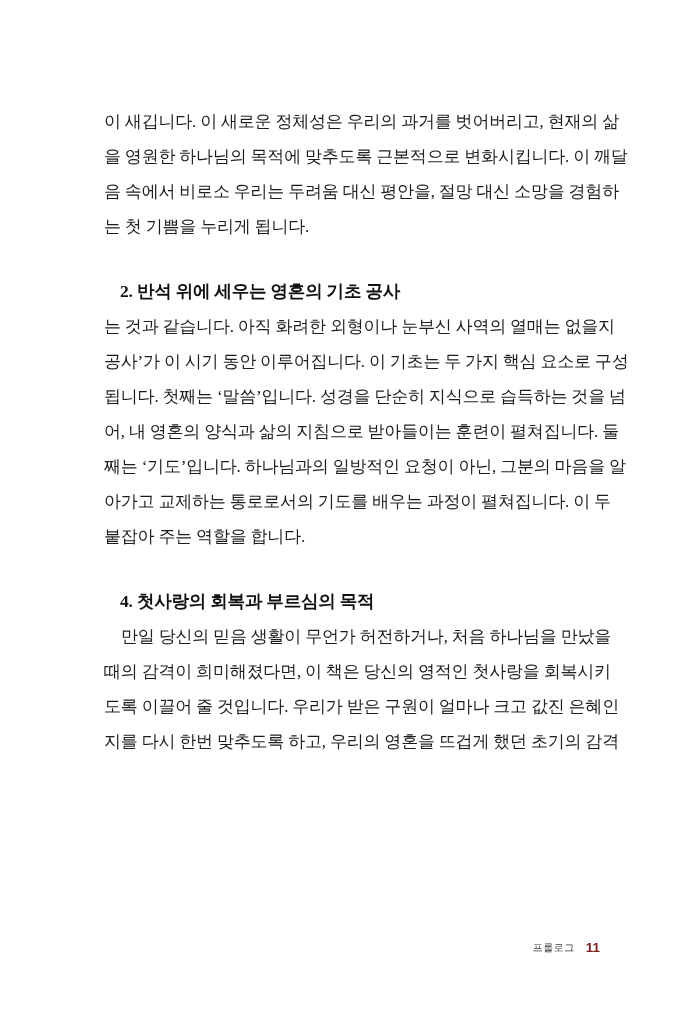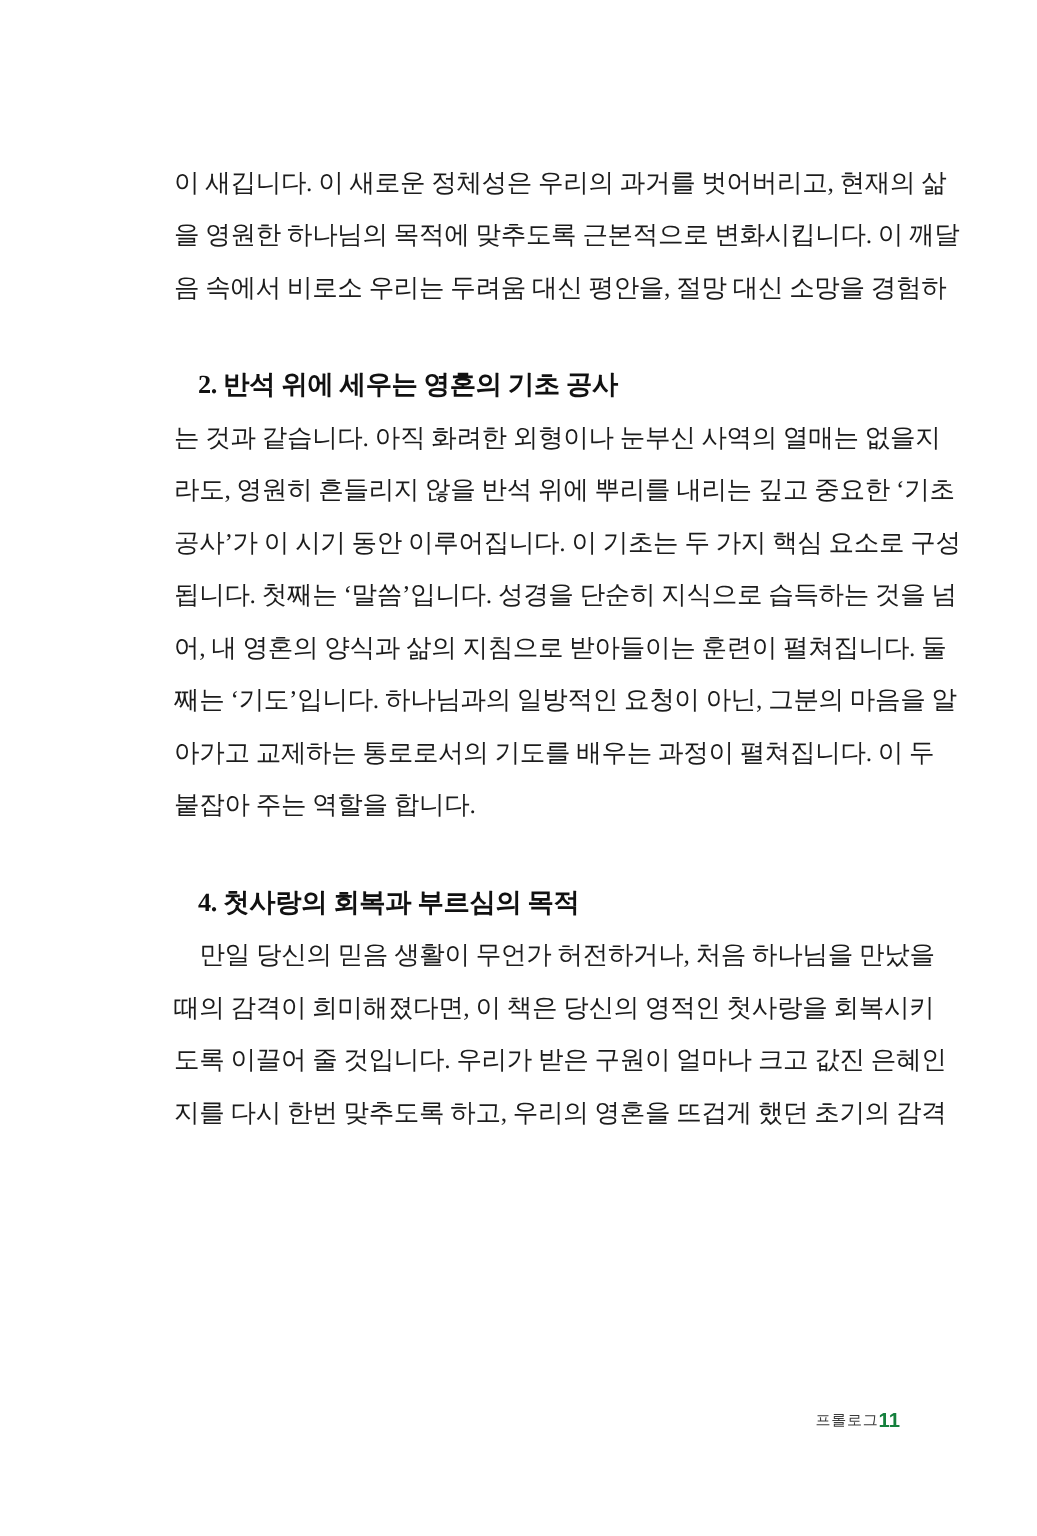--- a/index.html
+++ b/index.html
@@ -11,21 +11,21 @@
     position: relative;
     width: 691px;
     height: 1024px;
     background: #ffffff;
     overflow: hidden;
     font-family: "Liberation Serif", "DejaVu Serif", serif;
     color: #1c1c1c;
   }
   .content {
     position: absolute;
-    left: 116px;
+    left: 104px;
     top: 104px;
     width: 484px;
   }
   .para {
     margin: 0;
   }
   .line {
     font-size: 17px;
     line-height: 35px;
     height: 35px;
@@ -64,41 +64,42 @@
   }
   .footer .section-label {
     font-size: 10px;
     color: #3a3a3a;
     letter-spacing: 0.5px;
     vertical-align: middle;
   }
   .footer .page-number {
     font-size: 13.5px;
     font-weight: 600;
-    color: #15803d;
+    color: #7f1d1d;
+    margin-left: 11px;
     vertical-align: middle;
   }
 </style>
 </head>
 <body>
 
 <div class="page">
   <div class="content">
 
     <div class="para">
       <div class="line">이 새깁니다. 이 새로운 정체성은 우리의 과거를 벗어버리고, 현재의 삶</div>
       <div class="line">을 영원한 하나님의 목적에 맞추도록 근본적으로 변화시킵니다. 이 깨달</div>
       <div class="line">음 속에서 비로소 우리는 두려움 대신 평안을, 절망 대신 소망을 경험하</div>
+      <div class="line last">는 첫 기쁨을 누리게 됩니다.</div>
     </div>
 
     <div class="heading">2. 반석 위에 세우는 영혼의 기초 공사</div>
 
     <div class="para">
       <div class="line">는 것과 같습니다. 아직 화려한 외형이나 눈부신 사역의 열매는 없을지</div>
-      <div class="line">라도, 영원히 흔들리지 않을 반석 위에 뿌리를 내리는 깊고 중요한 ‘기초</div>
       <div class="line">공사’가 이 시기 동안 이루어집니다. 이 기초는 두 가지 핵심 요소로 구성</div>
       <div class="line">됩니다. 첫째는 ‘말씀’입니다. 성경을 단순히 지식으로 습득하는 것을 넘</div>
       <div class="line">어, 내 영혼의 양식과 삶의 지침으로 받아들이는 훈련이 펼쳐집니다. 둘</div>
       <div class="line">째는 ‘기도’입니다. 하나님과의 일방적인 요청이 아닌, 그분의 마음을 알</div>
       <div class="line">아가고 교제하는 통로로서의 기도를 배우는 과정이 펼쳐집니다. 이 두</div>
       <div class="line last">붙잡아 주는 역할을 합니다.</div>
     </div>
 
     <div class="heading">4. 첫사랑의 회복과 부르심의 목적</div>
 

